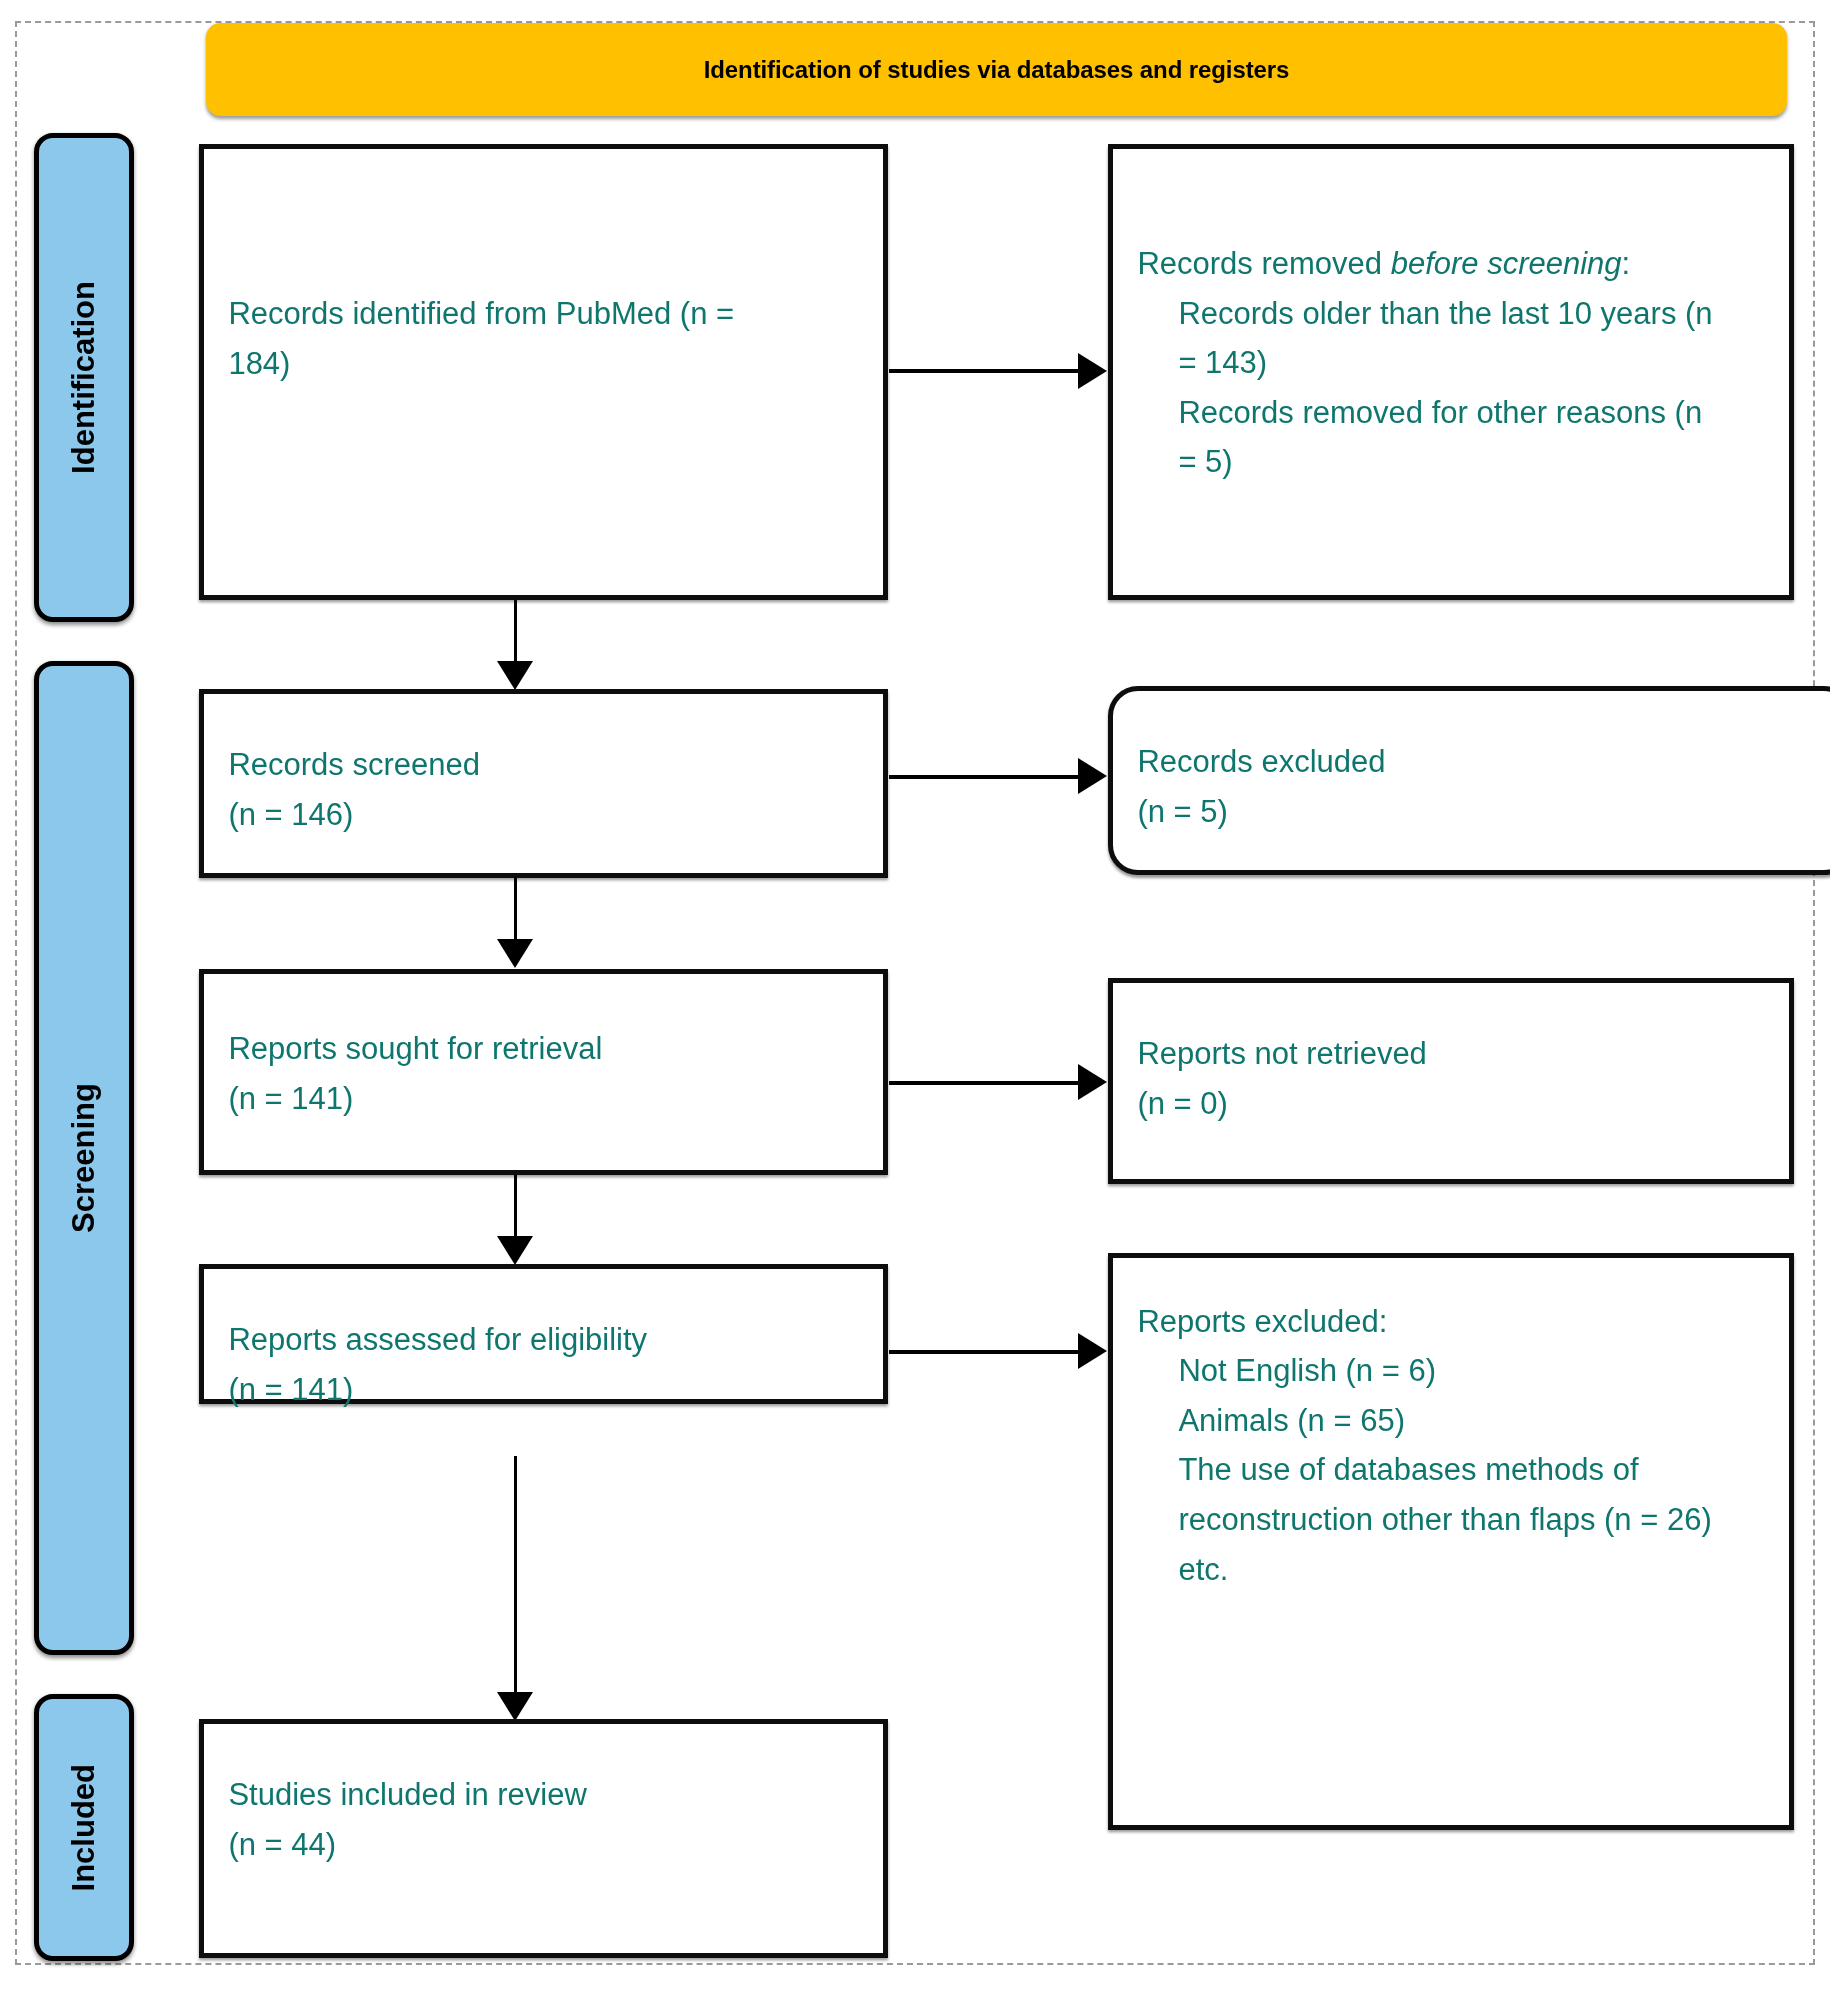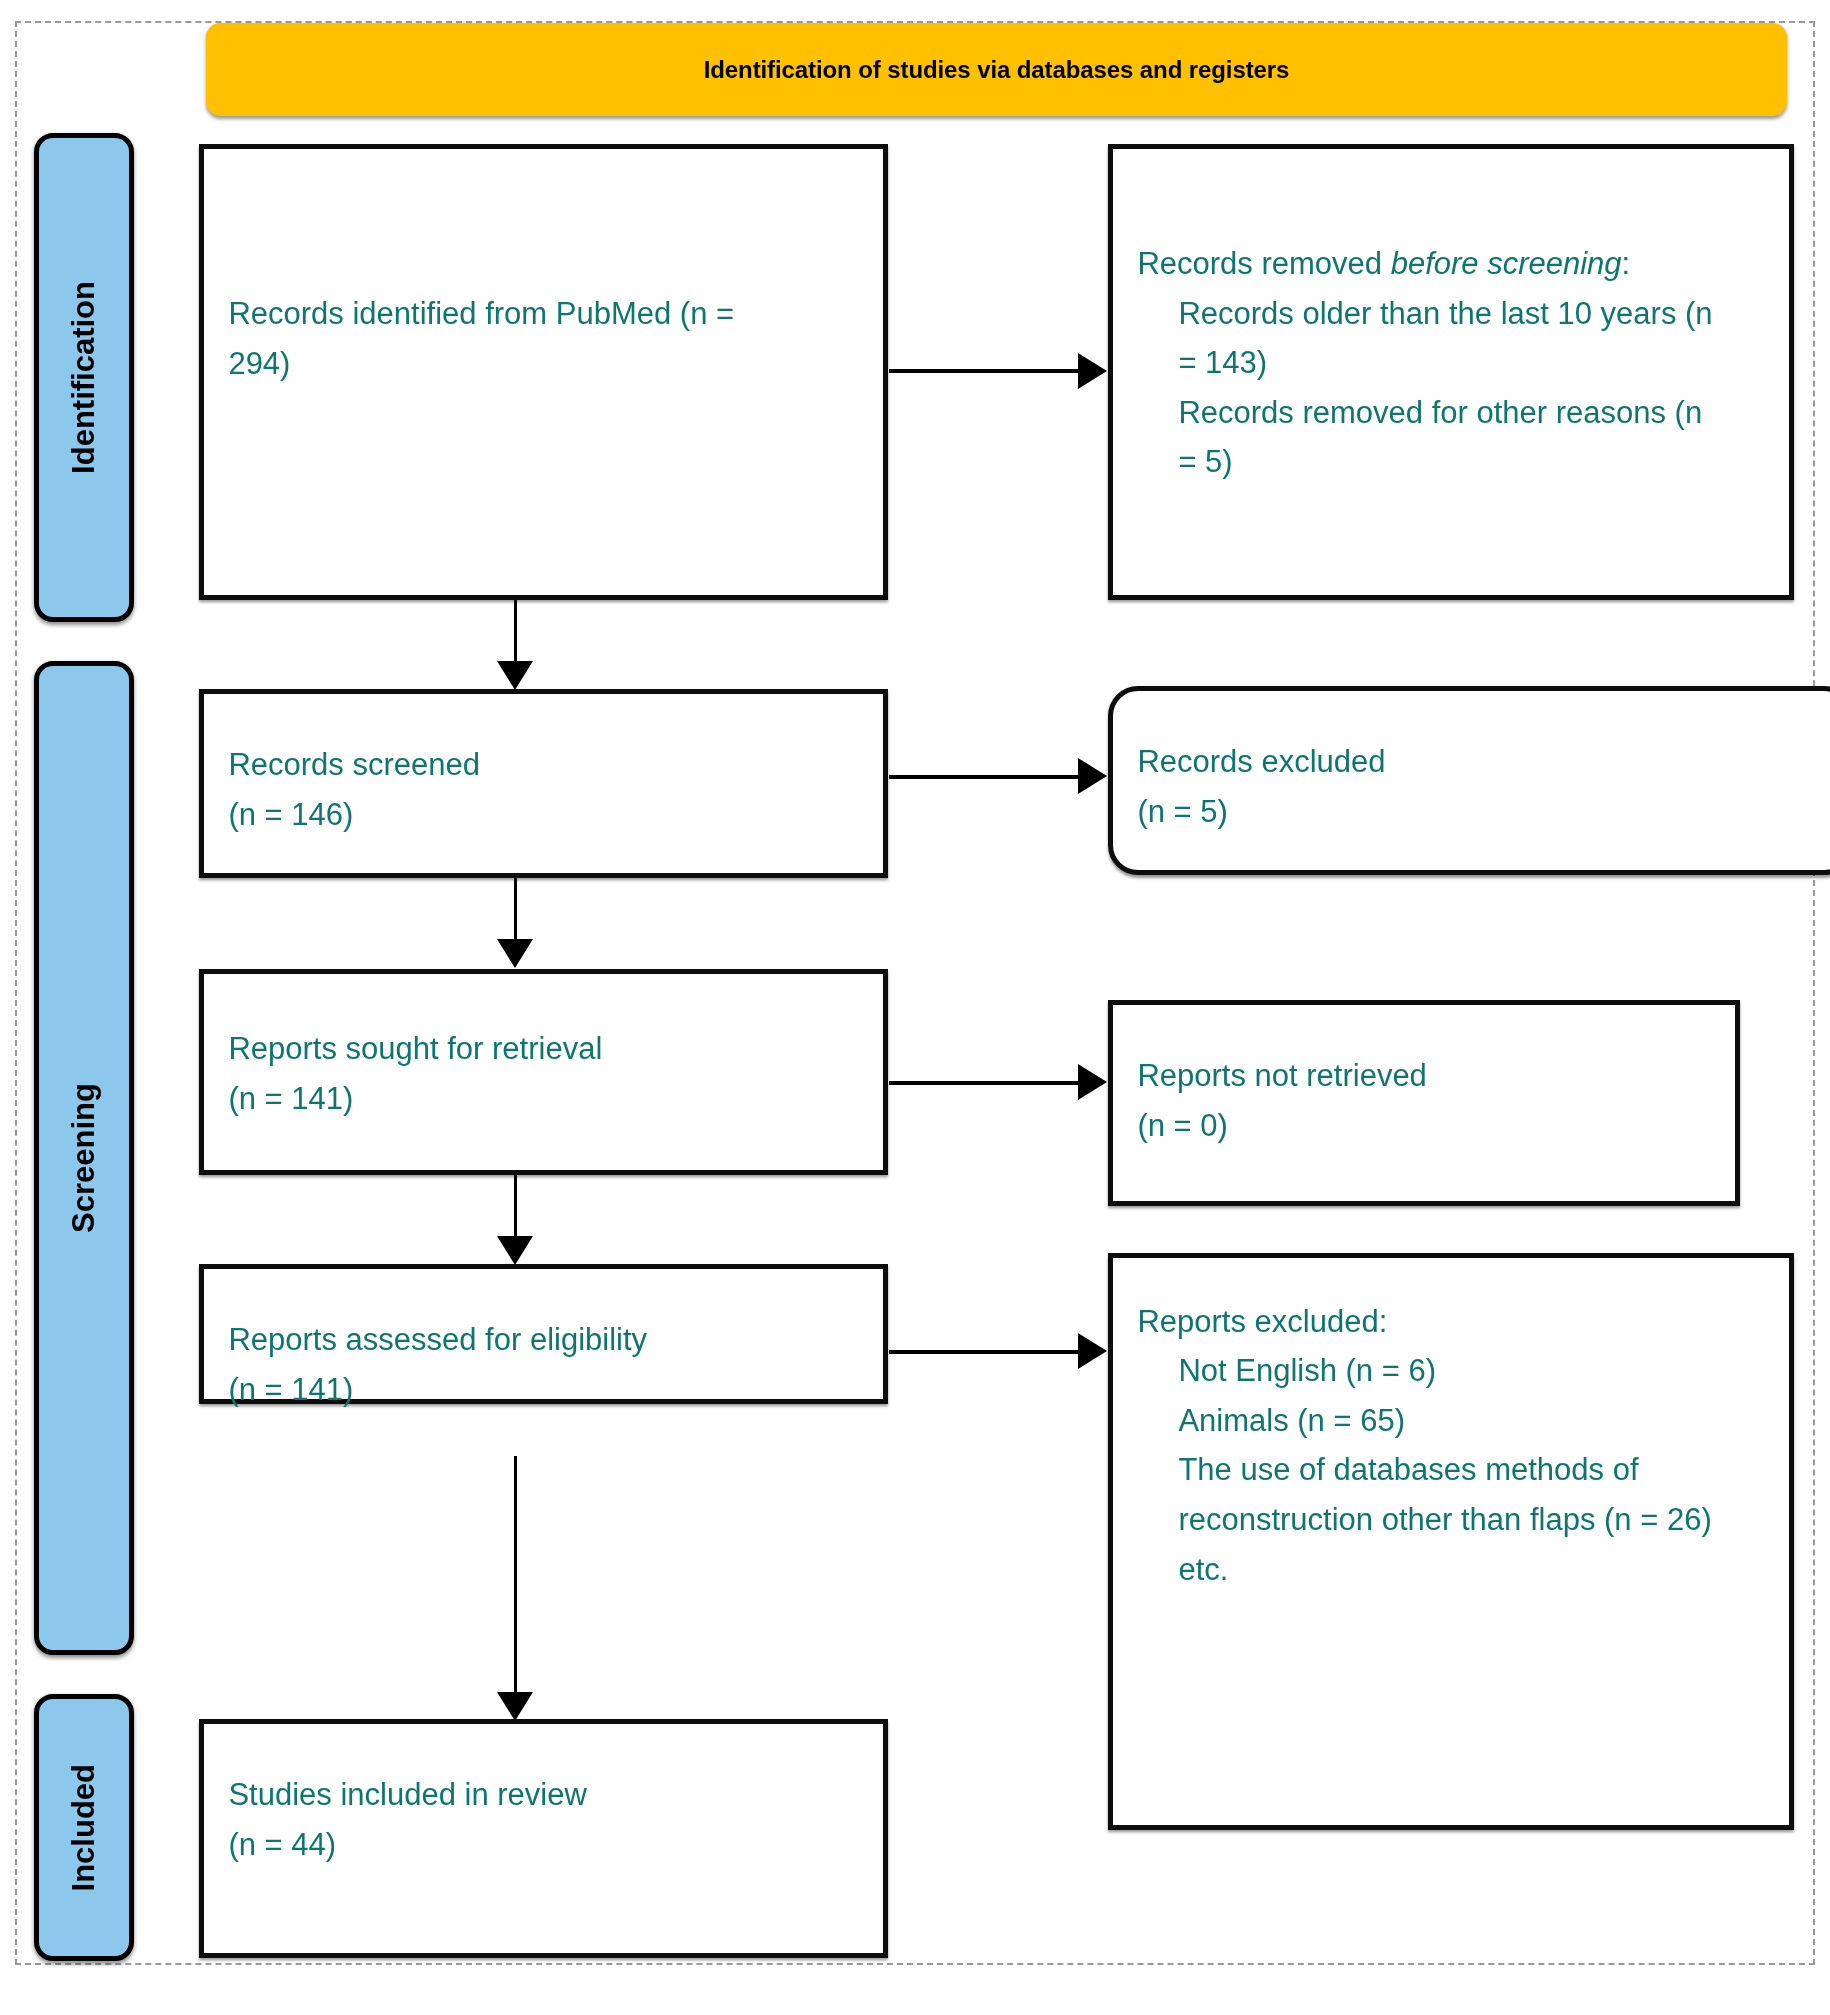--- a/index.html
+++ b/index.html
@@ -145,21 +145,21 @@
     <span class="stage-label">Screening</span>
   </div>
 
   <div class="stage" style="left:34px; top:1694px; width:100px; height:267px;">
     <span class="stage-label">Included</span>
   </div>
 
   <div class="box" style="left:199px; top:144px; width:689px; height:456px;">
     <div style="padding-top:117px;">
       <p>Records identified from PubMed  (n =</p>
-      <p>294)</p>
+      <p>184)</p>
     </div>
   </div>
 
   <div class="box" style="left:1108px; top:144px; width:686px; height:456px;">
     <div style="padding-top:67px;">
       <p><span>Records removed </span><span class="ital">before screening</span><span>:</span></p>
       <p class="indent">Records older than the last 10 years (n</p>
       <p class="indent">= 143)</p>
       <p class="indent">Records removed for other reasons (n</p>
       <p class="indent">= 5)</p>
@@ -192,21 +192,21 @@
   <div class="vline" style="left:514px; top:878px; height:72px;"></div>
   <div class="varrow" style="left:497px; top:939px;"></div>
 
   <div class="box" style="left:199px; top:969px; width:689px; height:206px;">
     <div style="padding-top:27px;">
       <p>Reports sought for retrieval</p>
       <p>(n = 141)</p>
     </div>
   </div>
 
-  <div class="box" style="left:1108px; top:1000px; width:632px; height:206px;">
+  <div class="box" style="left:1108px; top:978px; width:686px; height:206px;">
     <div style="padding-top:23px;">
       <p>Reports not retrieved</p>
       <p>(n = 0)</p>
     </div>
   </div>
 
   <div class="hline" style="left:889px; top:1081px; width:192px;"></div>
   <div class="harrow" style="left:1078px; top:1064px;"></div>
 
   <div class="vline" style="left:514px; top:1175px; height:72px;"></div>

